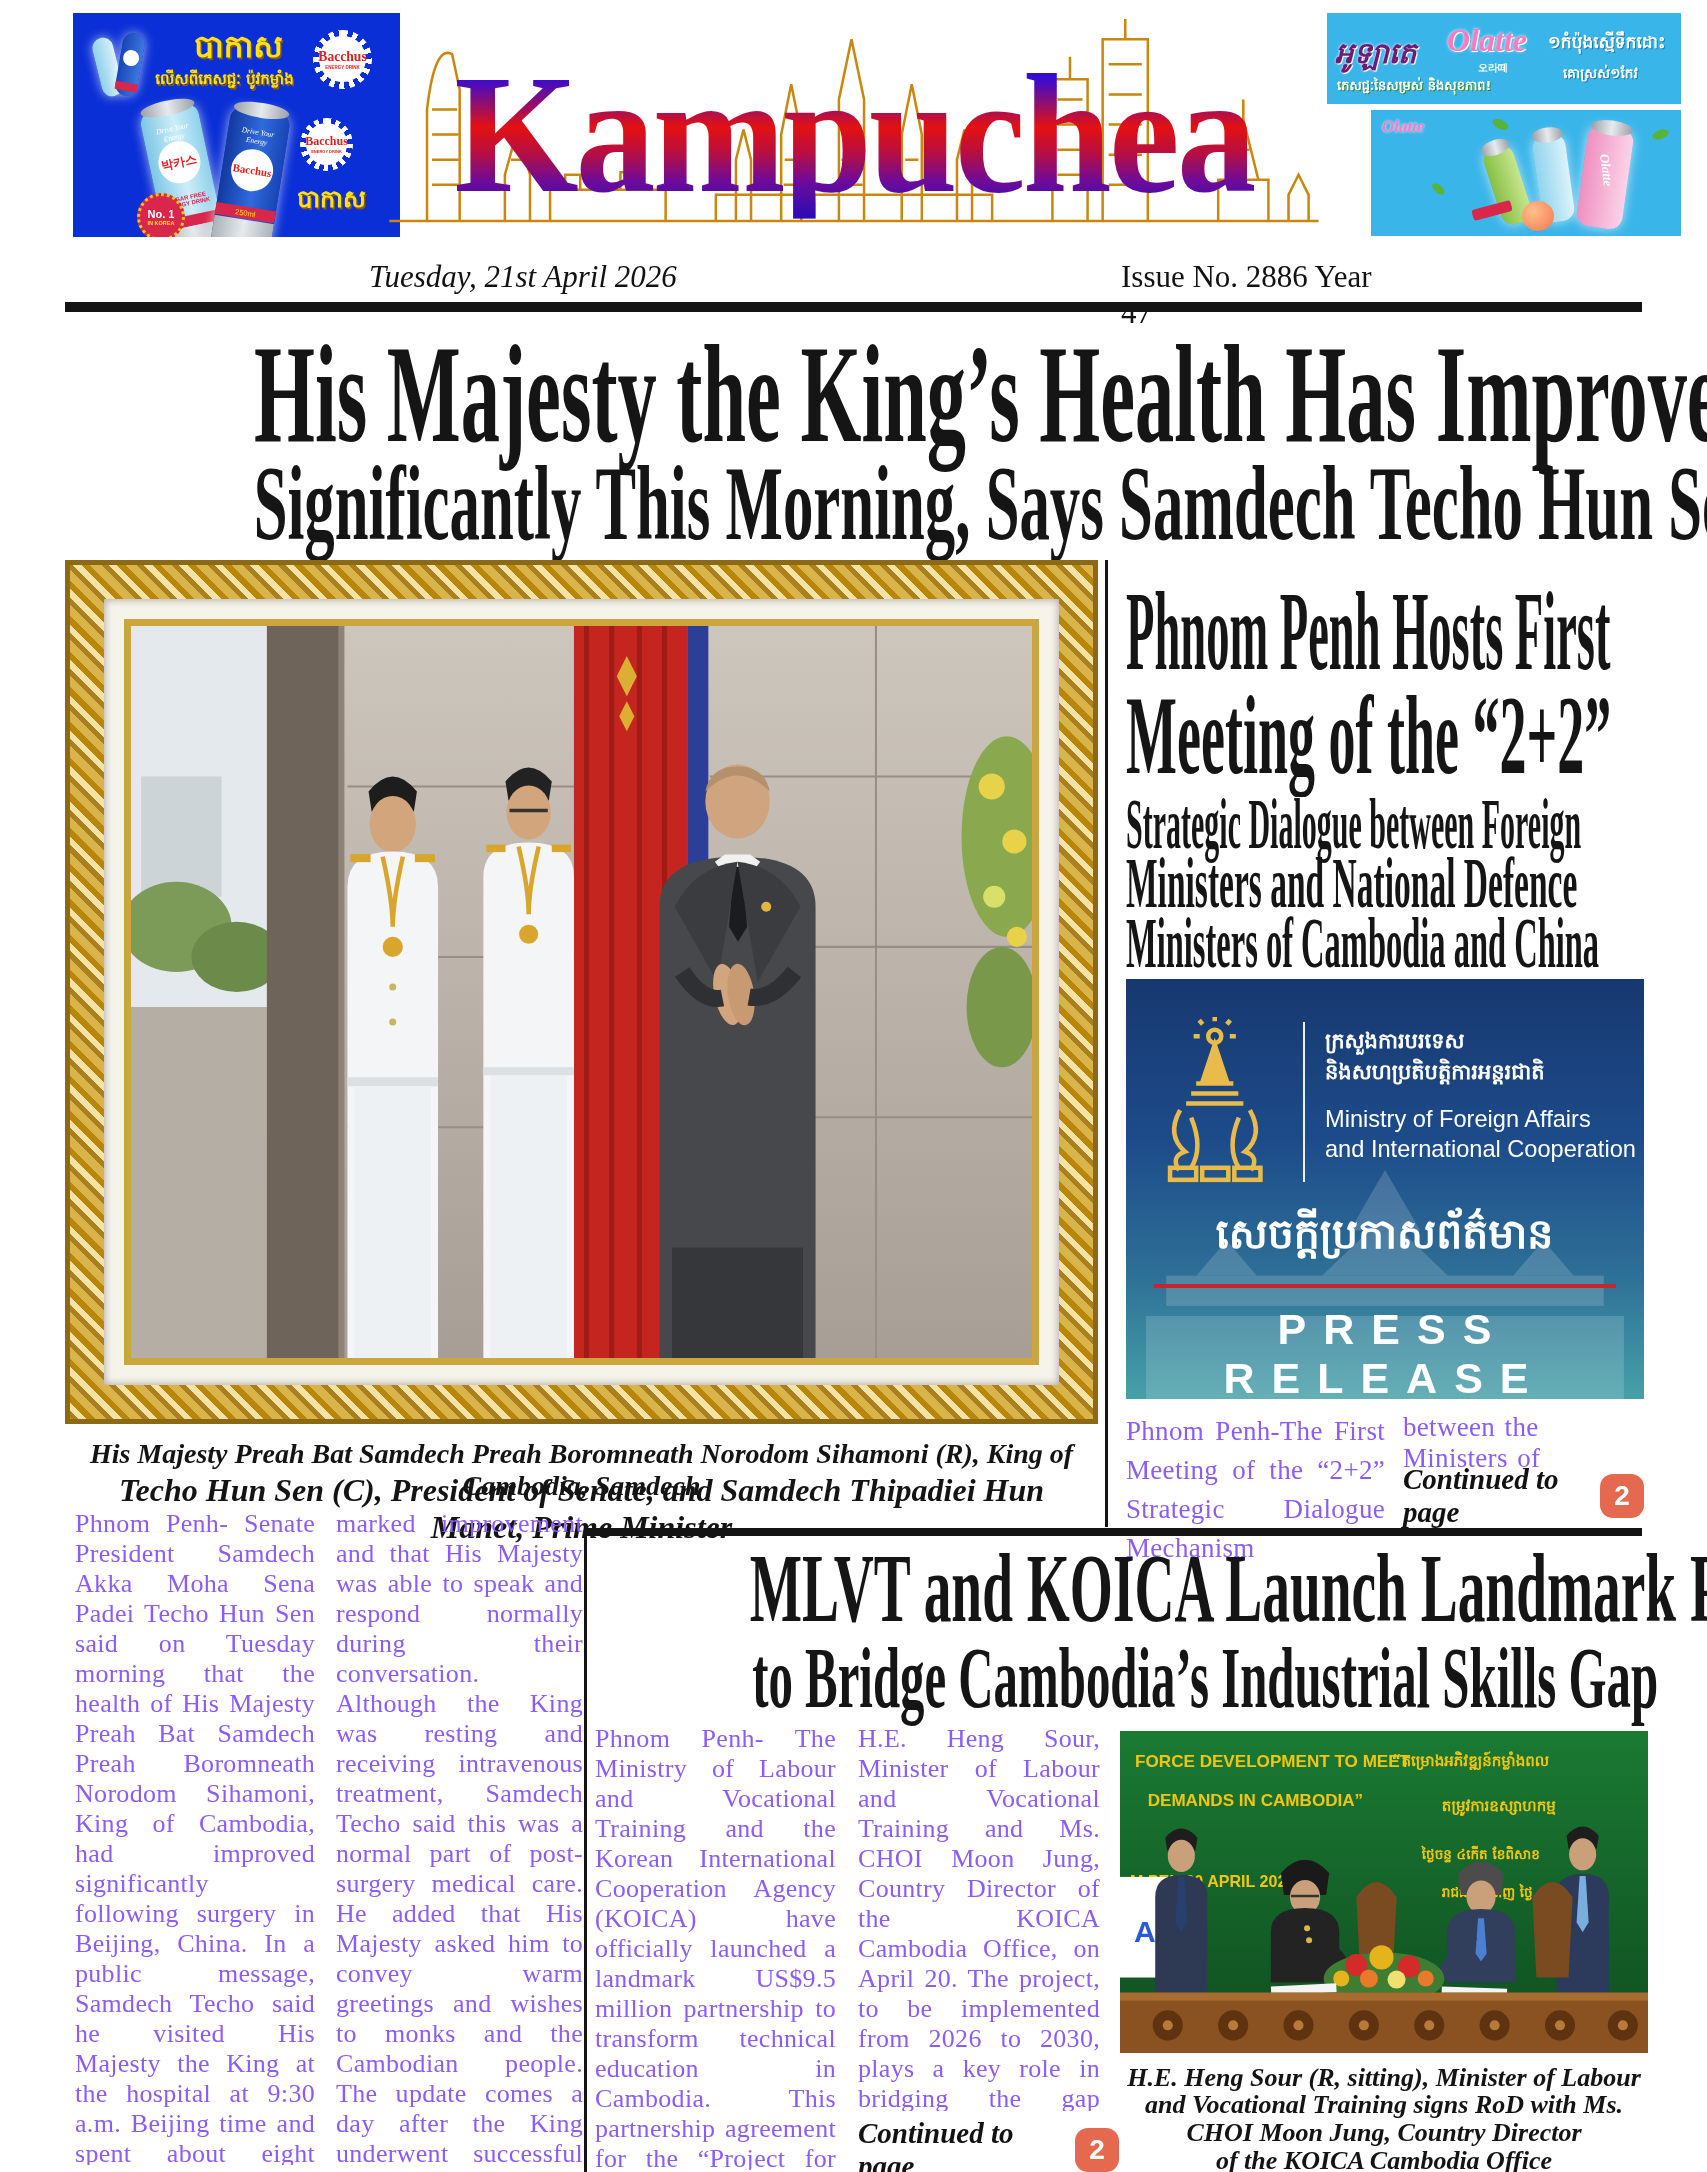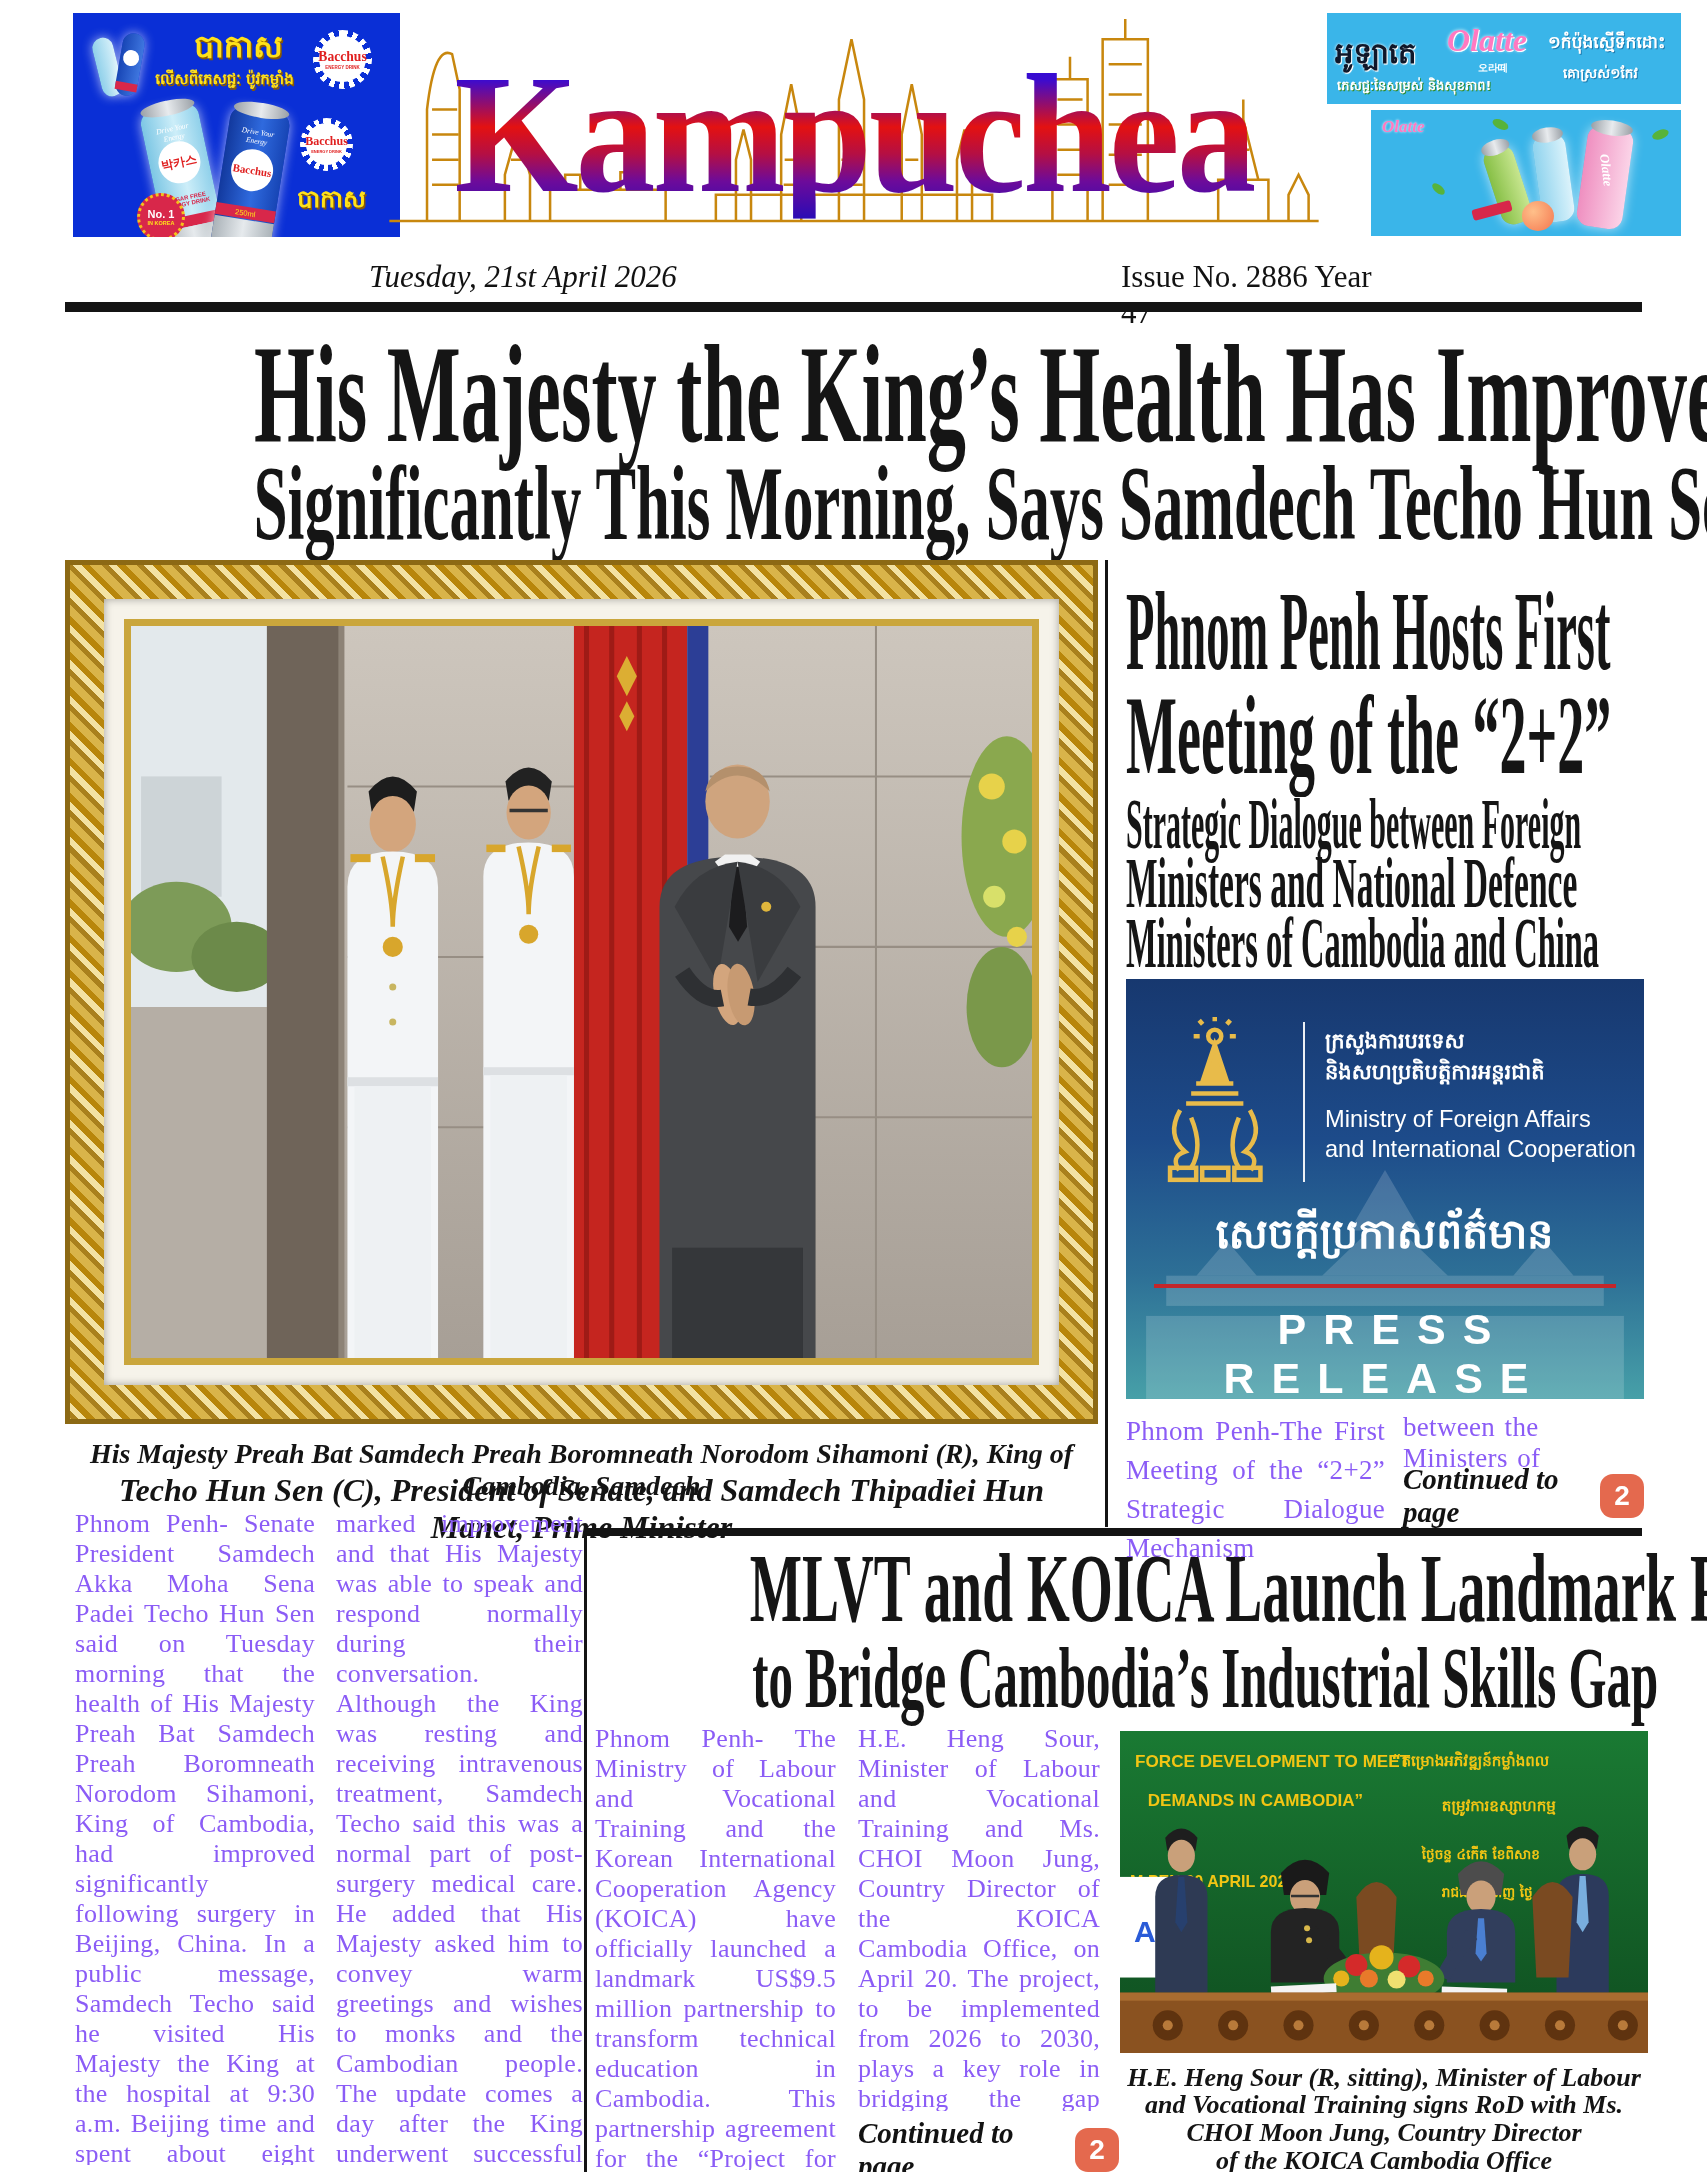--- a/index.html
+++ b/index.html
@@ -122,21 +122,21 @@
       </g>
     </svg>
     <div class="abs center" style="left:0;top:44px;width:940px;">
       <span class="masthead-title">Kampuchea</span>
     </div>
   </div>
 
   <div class="abs" style="left:1327px;top:12.6px;width:354px;height:224px;overflow:hidden;">
 
     <div class="abs" style="left:0;top:0;width:354px;height:91px;background:#3ab5e9;">
-      <div class="abs khmer" style="left:8px;top:22px;font-size:29px;font-weight:bold;color:#0f172a;text-shadow:0 0 3px #fff,1px 1px 0 #fff;">អូឡាតេ</div>
+      <div class="abs khmer" style="left:8px;top:22px;font-size:29px;font-weight:bold;color:#701a75;text-shadow:0 0 3px #fff,1px 1px 0 #fff;font-style:italic;">អូឡាតេ</div>
       <div class="abs" style="left:120px;top:9px;font-size:32px;font-weight:bold;font-style:italic;color:#ff79c1;text-shadow:0 0 3.5px #fff,1px 1px 0 #fff;">Olatte</div>
       <div class="abs khmer" style="left:151px;top:48px;font-size:10px;color:#fff;font-weight:bold;">오라떼</div>
       <div class="abs khmer" style="left:10px;top:64px;width:211px;font-size:13px;font-weight:bold;color:#fff;text-shadow:1px 1px 0 #2c8a2f;">ភេសជ្ជៈនៃសម្រស់ និងសុខភាព!</div>
       <div class="abs khmer" style="left:221px;top:18px;width:131px;font-size:17px;font-weight:bold;color:#fff;text-shadow:1px 1px 0 #1b7bb0;">១កំប៉ុងស្មើទឹកដោះ</div>
       <div class="abs khmer" style="left:236px;top:52px;width:116px;font-size:13.6px;font-weight:bold;color:#fff;text-shadow:1px 1px 0 #1b7bb0;">គោស្រស់១កែវ</div>
     </div>
 
     <div class="abs" style="left:44px;top:97px;width:310px;height:126px;background:#3ab5e9;">
       <div class="abs" style="left:11px;top:7px;font-size:17px;font-weight:bold;font-style:italic;color:#ff79c1;text-shadow:0 0 2.5px #fff;">Olatte</div>
 

